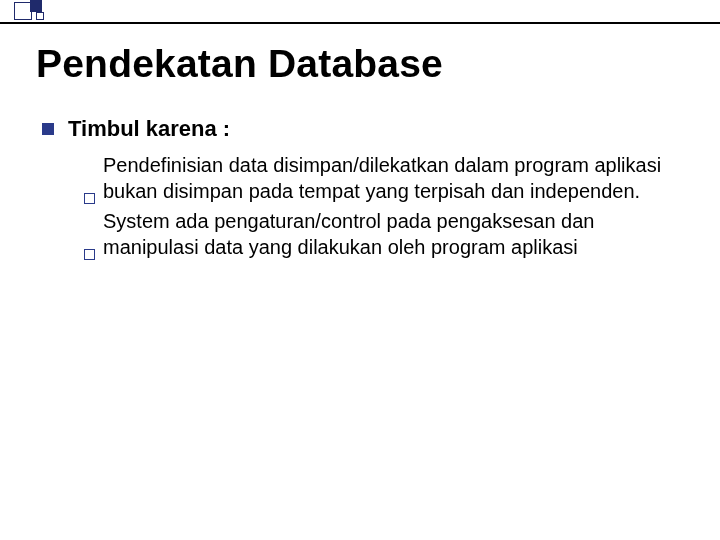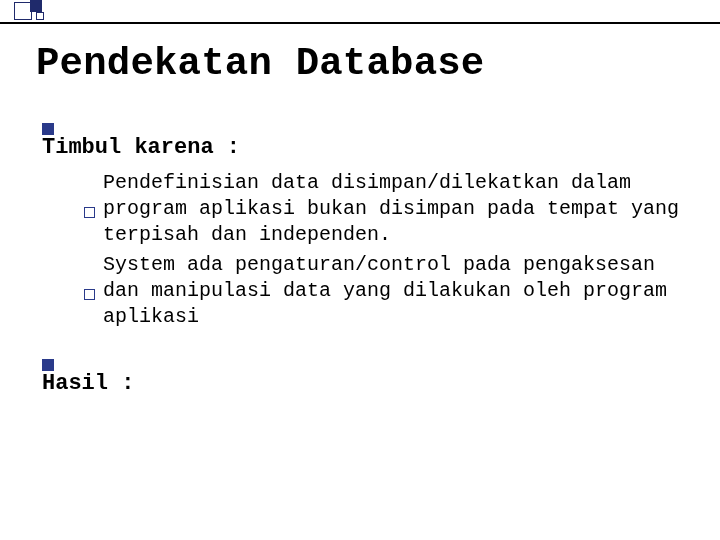--- a/index.html
+++ b/index.html
@@ -1,15 +1,15 @@
 <!DOCTYPE html>
 <html><head>
 <meta charset="utf-8">
 <style>
-  * { margin: 0; padding: 0; box-sizing: border-box; font-family: Liberation Mono, monospace; }
+  * { margin: 0; padding: 0; box-sizing: border-box; }
   body {
     width: 720px;
     height: 540px;
     background: #fff;
     font-family: Arial, Helvetica, sans-serif;
     color: #000;
     position: relative;
     overflow: hidden;
   }
   .deco {
@@ -40,41 +40,40 @@
     font-size: 39px;
     font-weight: 700;
     margin-bottom: 30px;
     letter-spacing: 0.2px;
   }
   .section {
     display: flex;
     align-items: flex-start;
     margin-bottom: 10px;
     padding-left: 6px;
-    flex-direction: column;
   }
   .bullet-square {
     width: 12px;
     height: 12px;
     background: #2a3a8a;
     margin-top: 7px;
     margin-right: 14px;
     flex: 0 0 auto;
   }
   .section-heading {
     font-size: 22px;
     font-weight: 700;
   }
   .items {
     margin-left: 48px;
     margin-bottom: 22px;
   }
   .item {
     display: flex;
-    align-items: center;
+    align-items: flex-end;
     font-size: 20px;
     line-height: 1.3;
     margin-bottom: 4px;
   }
   .bullet-hollow {
     width: 11px;
     height: 11px;
     border: 1.5px solid #2a3a8a;
     margin-top: 6px;
     margin-right: 8px;
@@ -104,18 +103,14 @@
     <div class="item">
       <div class="bullet-hollow"></div>
       <div class="item-text">Pendefinisian data disimpan/dilekatkan dalam program aplikasi bukan disimpan pada tempat yang terpisah dan independen.</div>
     </div>
     <div class="item">
       <div class="bullet-hollow"></div>
       <div class="item-text">System ada pengaturan/control pada pengaksesan dan manipulasi data yang dilakukan oleh program aplikasi</div>
     </div>
   </div>
 
-  <div class="section">
-    <div class="bullet-square"></div>
-    <div class="section-heading">Hasil :</div>
-  </div>
 
 </div>
 
 </body></html>

